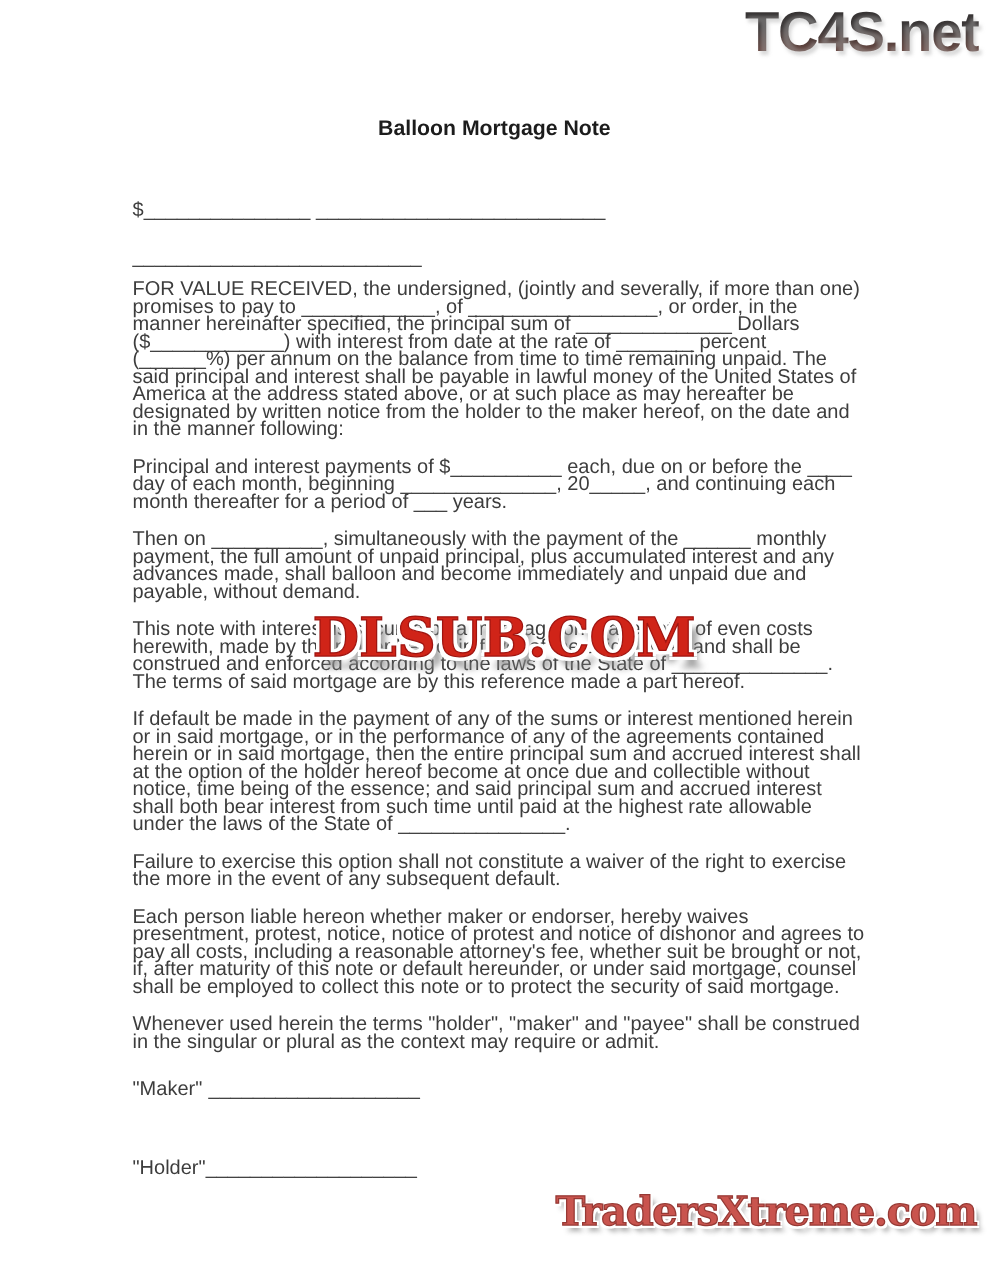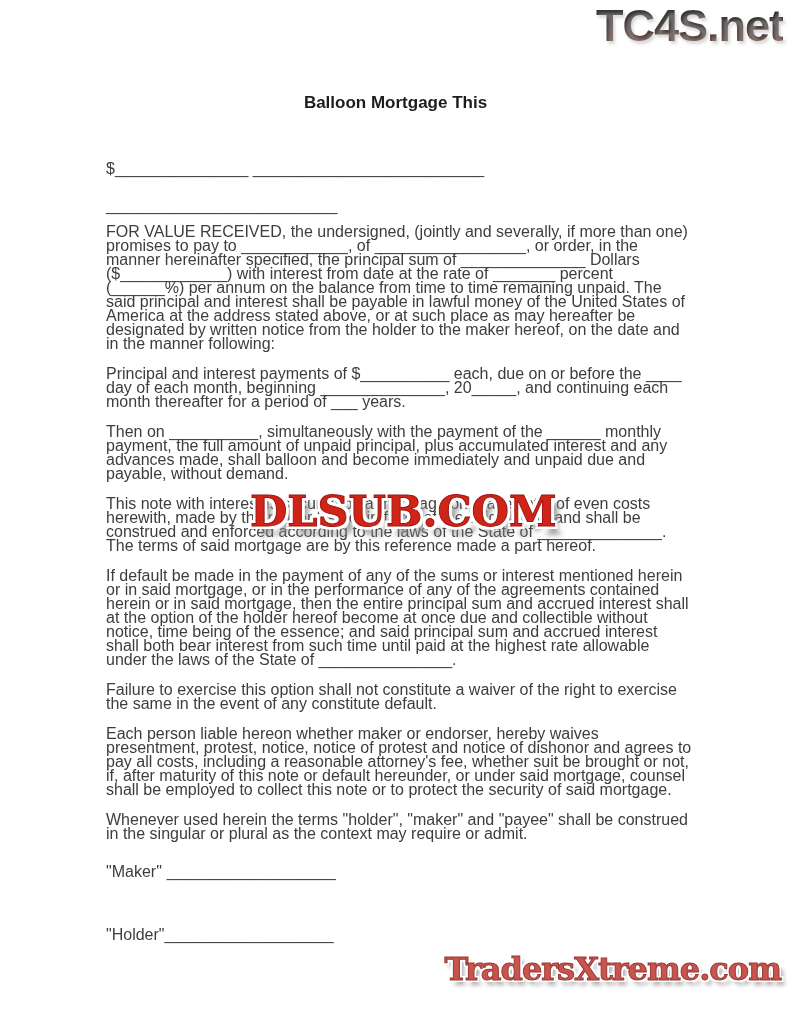--- a/index.html
+++ b/index.html
@@ -97,34 +97,34 @@
        4px 5px 4px rgba(150,150,150,0.85);
   }
 </style>
 </head>
 <body>
 
 <div class="page">
 
   <div class="top-logo">TC4S.net</div>
 
-  <div class="doc-title">Balloon Mortgage This</div>
+  <div class="doc-title">Balloon Mortgage Note</div>
 
   <div class="content">
 
     <div class="field-line"><span>$</span><span>_______________</span><span> </span><span>__________________________</span></div>
 
     <div class="field-line name-line">__________________________</div>
 
     <p class="first">FOR VALUE RECEIVED, the undersigned, (jointly and severally, if more than one) promises to pay to ____________, of _________________, or order, in the manner hereinafter specified, the principal sum of ______________ Dollars ($____________) with interest from date at the rate of _______ percent (______%) per annum on the balance from time to time remaining unpaid. The said principal and interest shall be payable in lawful money of the United States of America at the address stated above, or at such place as may hereafter be designated by written notice from the holder to the maker hereof, on the date and in the manner following:</p>
     <p>Principal and interest payments of $__________ each, due on or before the ____ day of each month, beginning ______________, 20_____, and continuing each month thereafter for a period of ___ years.</p>
     <p>Then on __________, simultaneously with the payment of the ______ monthly payment, the full amount of unpaid principal, plus accumulated interest and any advances made, shall balloon and become immediately and unpaid due and payable, without demand.</p>
     <p>This note with interest is secured by a mortgage on real estate, of even costs herewith, made by the maker hereof in favor of the said payee, and shall be construed and enforced according to the laws of the State of ______________. The terms of said mortgage are by this reference made a part hereof.</p>
     <p>If default be made in the payment of any of the sums or interest mentioned herein or in said mortgage, or in the performance of any of the agreements contained herein or in said mortgage, then the entire principal sum and accrued interest shall at the option of the holder hereof become at once due and collectible without notice, time being of the essence; and said principal sum and accrued interest shall both bear interest from such time until paid at the highest rate allowable under the laws of the State of _______________.</p>
-    <p>Failure to exercise this option shall not constitute a waiver of the right to exercise the same in the event of any constitute default.</p>
+    <p>Failure to exercise this option shall not constitute a waiver of the right to exercise the more in the event of any subsequent default.</p>
     <p>Each person liable hereon whether maker or endorser, hereby waives presentment, protest, notice, notice of protest and notice of dishonor and agrees to pay all costs, including a reasonable attorney's fee, whether suit be brought or not, if, after maturity of this note or default hereunder, or under said mortgage, counsel shall be employed to collect this note or to protect the security of said mortgage.</p>
     <p>Whenever used herein the terms "holder", "maker" and "payee" shall be construed in the singular or plural as the context may require or admit.</p>
 
     <div class="sig-row maker"><span class="sig-label">"Maker"</span><span class="sig-line">___________________</span></div>
 
     <div class="sig-row holder"><span class="sig-label">"Holder"</span><span class="sig-line">___________________</span></div>
 
   </div>
 
   <div class="overlay-watermark">DLSUB.COM</div>

